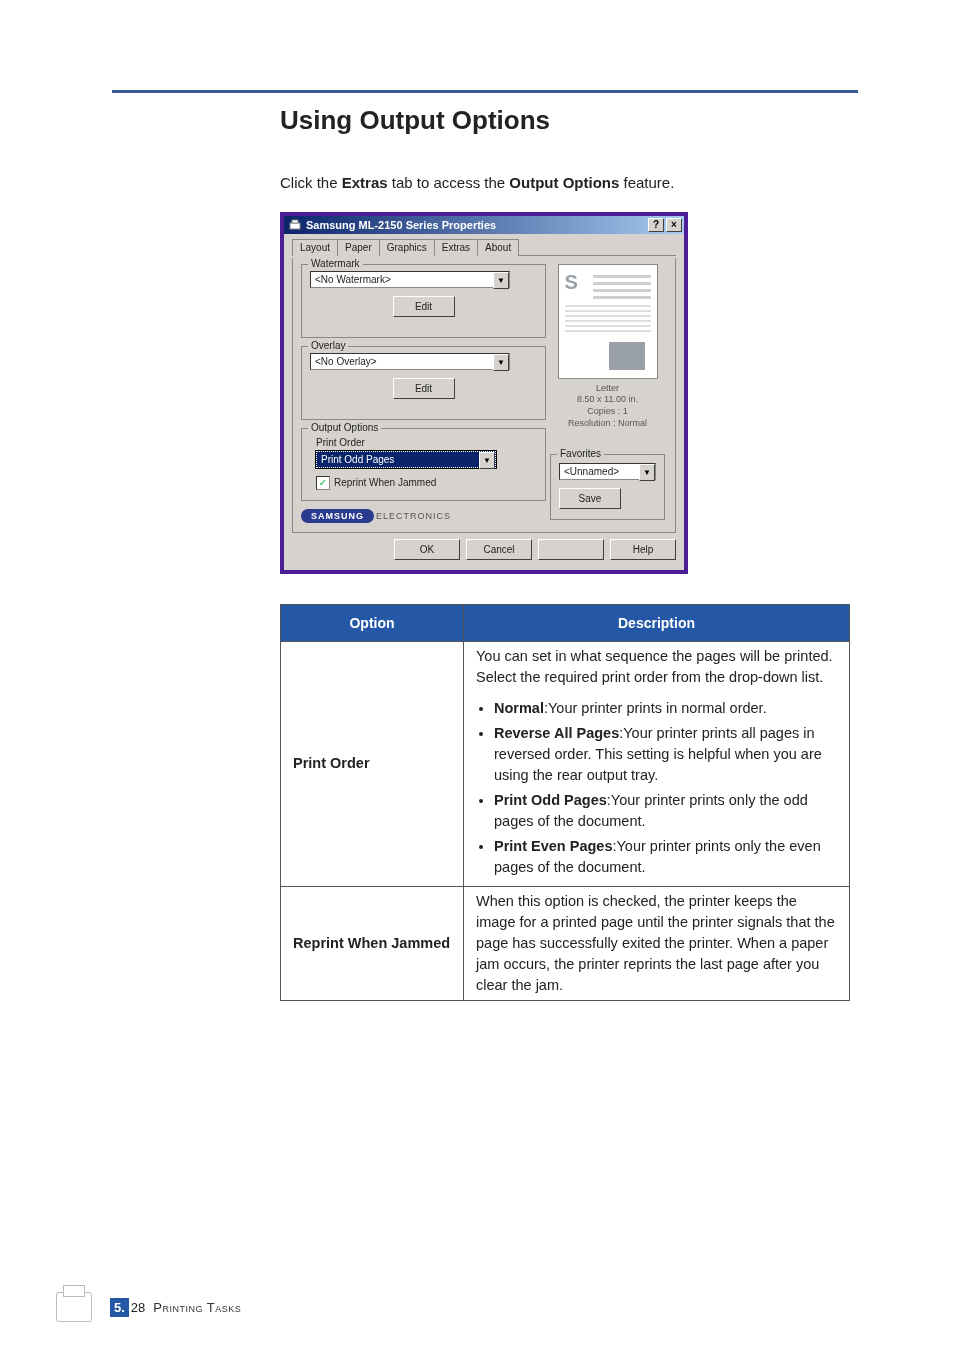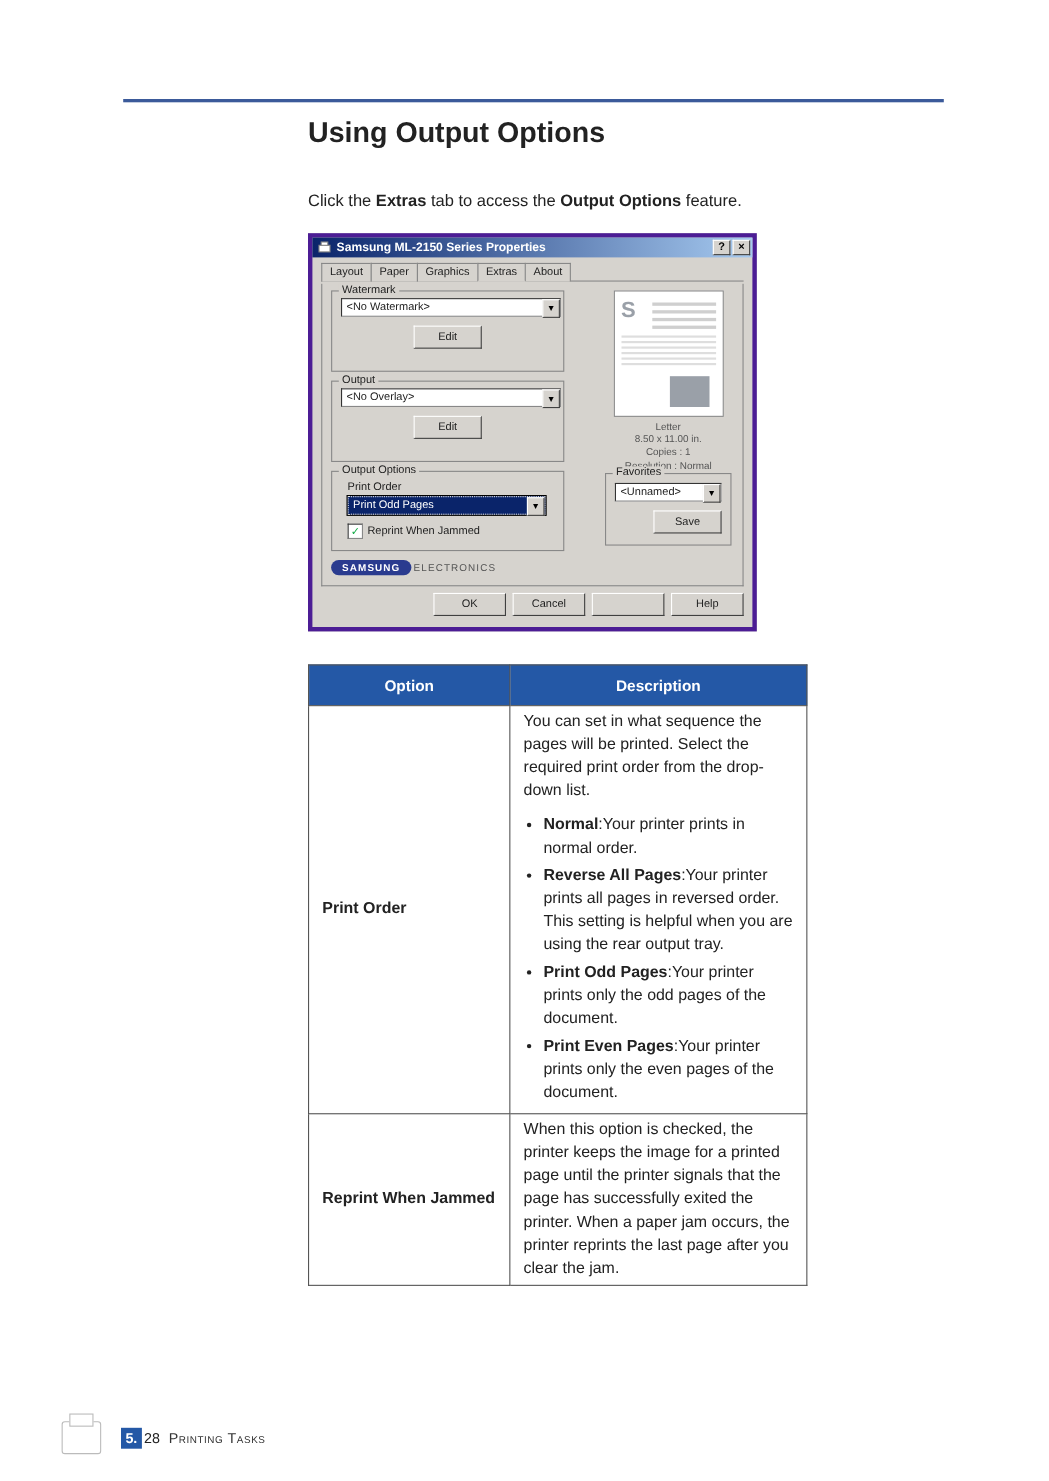--- a/index.html
+++ b/index.html
@@ -25,43 +25,43 @@
 .combo-arrow { width:14px; height:15px; background:#d6d3ce; border:1px solid #fff; border-right-color:#404040; border-bottom-color:#404040; position:absolute; right:0; top:0; display:flex; align-items:center; justify-content:center; font-size:8px; color:#000; }
 .btn { width:60px; height:19px; background:#d6d3ce; border:1px solid #fff; border-right-color:#404040; border-bottom-color:#404040; font-size:10px; display:inline-flex; align-items:center; justify-content:center; }
 .right-col { position:absolute; right:10px; top:6px; width:115px; }
 .preview { width:100px; height:115px; border:1px solid #888; background:#fff; margin:0 auto 4px auto; position:relative; box-sizing:border-box; padding:6px; }
 .preview .s { position:absolute; top:6px; left:6px; font-size:20px; font-weight:bold; color:#9aa0a8; font-family:Arial; }
 .preview .line { height:3px; background:#cfcfcf; margin:4px 0 0 28px; }
 .preview .para { position:absolute; left:6px; right:6px; top:40px; }
 .preview .pline { height:2px; background:#dedede; margin-bottom:3px; }
 .preview .img { position:absolute; left:50px; bottom:8px; width:36px; height:28px; background:#9aa0a8; }
 .meta { text-align:center; font-size:9px; color:#555; line-height:1.3; }
-.favorites { border:1px solid #888; padding:8px 8px 10px 8px; margin-top:0; position:relative; }
+.favorites { border:1px solid #888; padding:8px 8px 10px 8px; margin-top:24px; position:relative; }
 .favorites .group-label { top:-7px; }
 .chk { display:flex; align-items:center; font-size:10px; margin-top:8px; }
 .chk-box { width:12px; height:12px; background:#fff; border:1px inset #888; margin-right:4px; display:inline-flex; align-items:center; justify-content:center; font-size:10px; color:#1a4; }
 .brand { display:flex; align-items:center; margin-top:6px; }
 .brand-oval { background:#2a3b8f; color:#fff; padding:2px 10px; border-radius:10px; font-size:9px; font-weight:bold; letter-spacing:1px; }
 .brand-sub { font-size:9px; color:#555; margin-left:2px; letter-spacing:1px; }
 .dlg-buttons { display:flex; justify-content:flex-end; gap:6px; padding:6px 0 2px 0; }
 .dlg-buttons .btn.wide { width:64px; }
-.desc-table { width:454px; border-collapse:collapse; margin-top:6px; }
+.desc-table { width:570px; border-collapse:collapse; margin-top:6px; }
 .desc-table th { background:#2458a6; color:#fff; font-size:14px; font-weight:bold; padding:10px 8px; border:1px solid #555; }
 .desc-table td { border:1px solid #555; padding:4px 12px; font-size:14.5px; vertical-align:middle; line-height:1.45; }
 .desc-table td.opt { font-weight:bold; width:158px; text-align:left; vertical-align:middle; }
 .desc-table ul { margin:10px 0 0 0; padding-left:18px; }
 .desc-table li { margin-bottom:4px; }
 .footer { position:absolute; bottom:24px; left:56px; display:flex; align-items:center; }
 .printer-ico { width:34px; height:28px; border:1px solid #bbb; border-radius:3px; position:relative; }
 .printer-ico::before { content:""; position:absolute; left:6px; top:-8px; width:20px; height:10px; border:1px solid #bbb; background:#fff; }
 .pgbadge { margin-left:18px; display:flex; align-items:center; font-size:12px; }
 .pgbadge .num { background:#2458a6; color:#fff; padding:2px 4px; font-weight:bold; font-size:13px; }
 .pgbadge .num2 { color:#222; padding:2px 2px; font-size:13px; }
 .pgbadge .sec { margin-left:6px; font-variant:small-caps; letter-spacing:0.5px; color:#333; font-size:13px; }
-.left-col { width:212px; }
+.left-col { width:245px; }
 </style>
 </head>
 <body>
 <div class="page">
 <div class="top-rule"></div>
 <div class="content">
 <h1>Using Output Options</h1>
 <p class="body">
 <span>Click the</span> <b>Extras</b> <span>tab to access the</span> <b>Output Options</b> <span>feature.</span>
 </p>
@@ -93,21 +93,21 @@
           <span class="group-label">Watermark</span>
           <div class="combo">
             <span>&lt;No Watermark&gt;</span>
             <span class="combo-arrow">▼</span>
           </div>
           <div style="text-align:center; margin-top:8px;">
             <span class="btn">Edit</span>
           </div>
         </div>
         <div class="group">
-          <span class="group-label">Output</span>
+          <span class="group-label">Overlay</span>
           <div class="combo">
             <span>&lt;No Overlay&gt;</span>
             <span class="combo-arrow">▼</span>
           </div>
           <div style="text-align:center; margin-top:8px;">
             <span class="btn">Edit</span>
           </div>
         </div>
         <div class="group" style="padding-bottom:10px;">
           <span class="group-label">Output Options</span>
@@ -145,21 +145,21 @@
           <div>8.50 x 11.00 in.</div>
           <div>Copies : 1</div>
           <div>Resolution : Normal</div>
         </div>
         <div class="favorites">
           <span class="group-label">Favorites</span>
           <div class="combo" style="width:100%;">
             <span>&lt;Unnamed&gt;</span>
             <span class="combo-arrow">▼</span>
           </div>
-          <div style="text-align:right; margin-top:8px;">
+          <div style="text-align:left; margin-top:8px;">
             <span class="btn">Save</span>
           </div>
         </div>
       </div>
 
       <div style="clear:both;"></div>
       <div class="brand">
         <span class="brand-oval">SAMSUNG</span>
         <span class="brand-sub">ELECTRONICS</span>
       </div>

